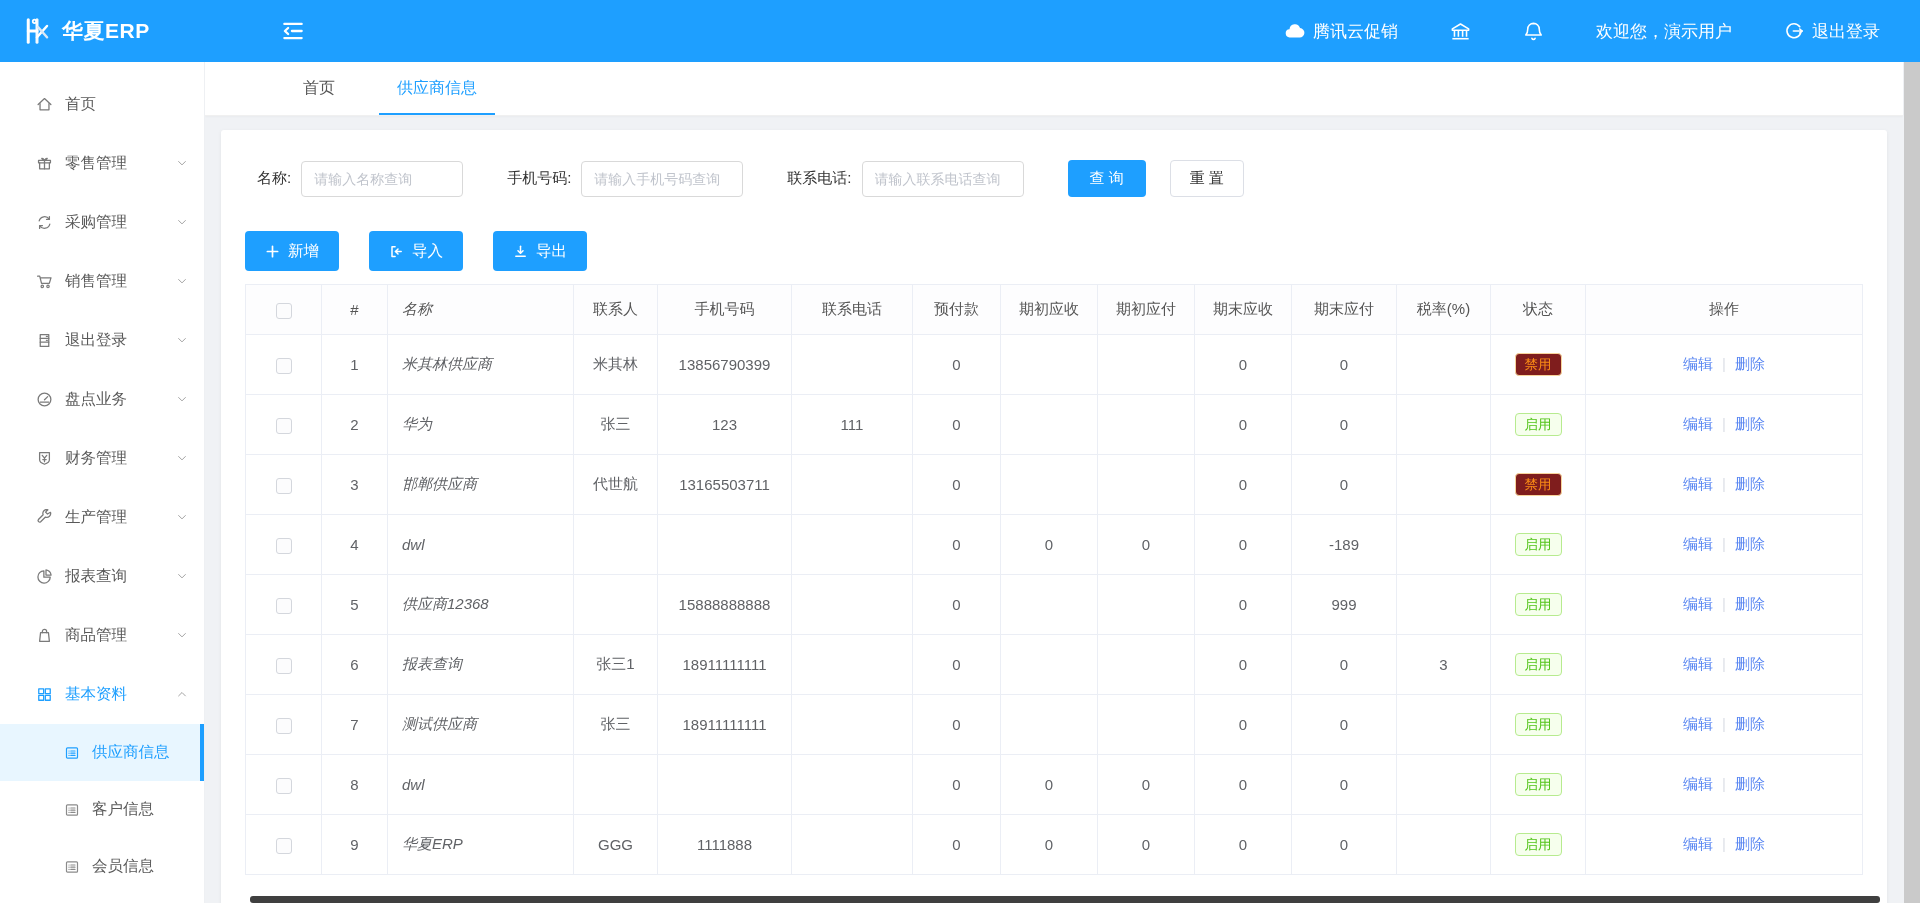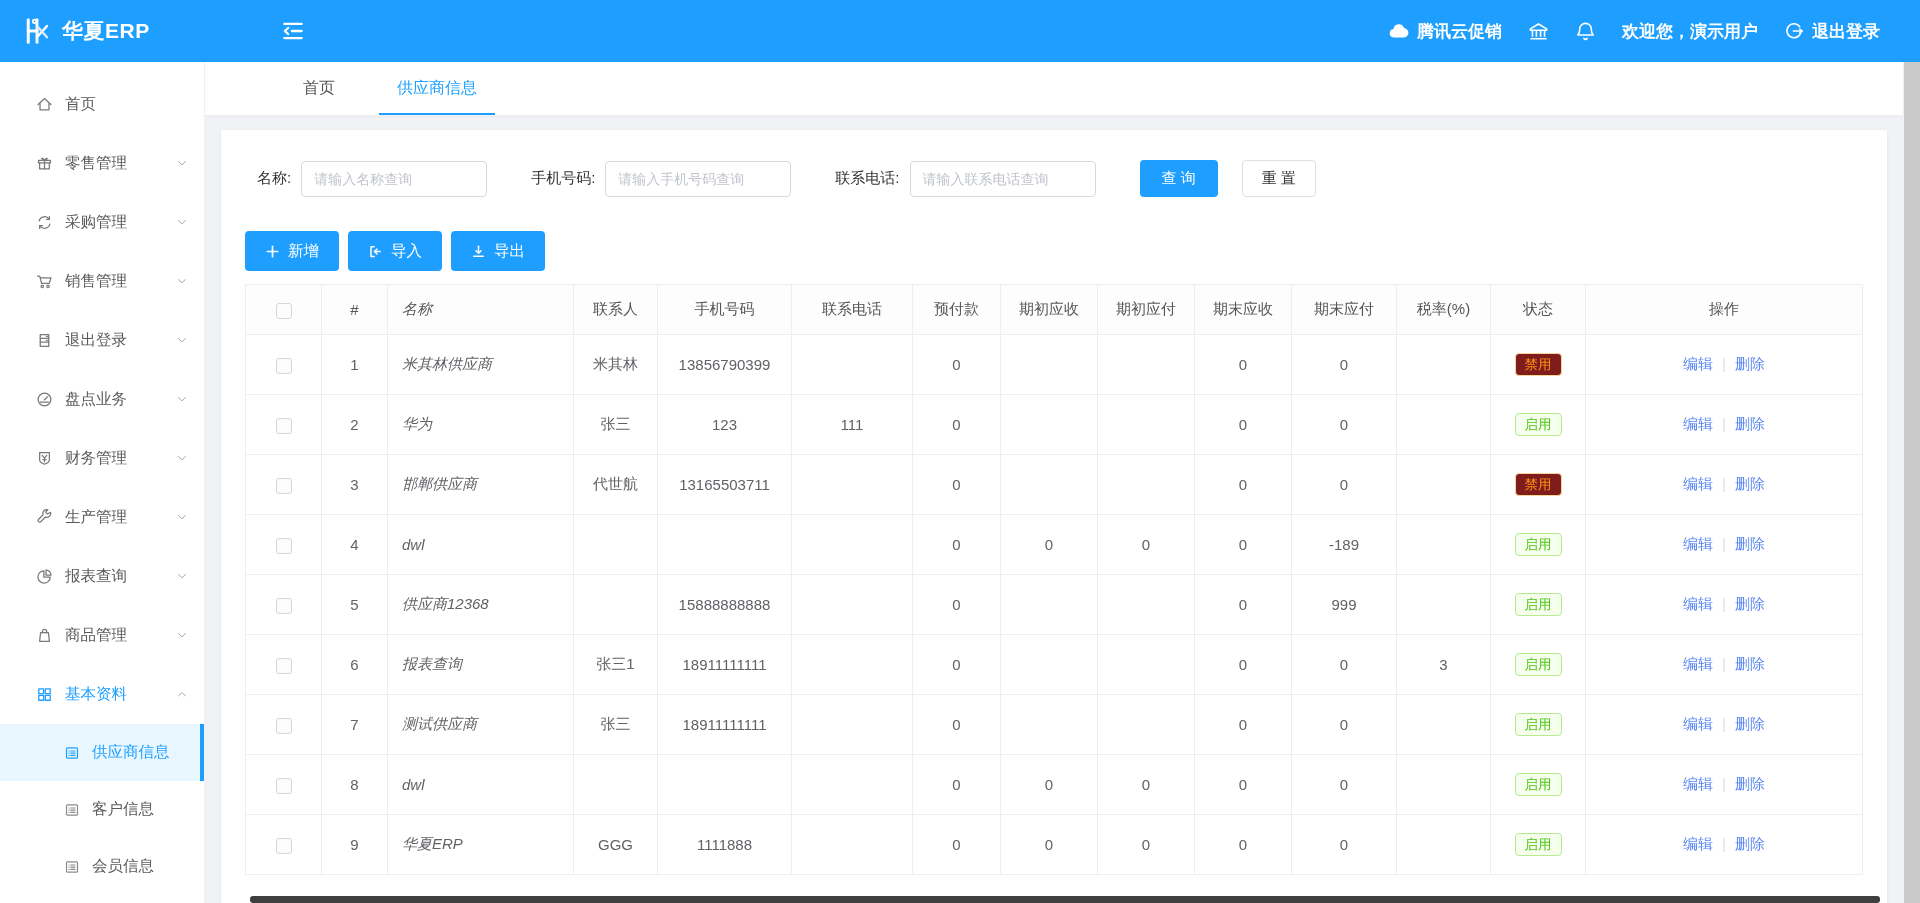--- a/index.html
+++ b/index.html
@@ -10,21 +10,21 @@
   html,body{width:1920px; height:903px; overflow:hidden;}
   body{font-family:"Liberation Sans","DejaVu Sans",sans-serif; background:#f0f2f5; position:relative;}
 
   
   .topbar{position:absolute; top:0; left:0; width:1920px; height:62px; background:var(--accent);
           display:flex; align-items:center; color:#fff; z-index:30;}
   .brand{width:205px; display:flex; align-items:center; gap:10px; padding-left:22px;}
   .brand svg{display:block;}
   .brand-name{font-size:21px; font-weight:bold; letter-spacing:.5px;}
   .collapse-btn{margin-left:75px; cursor:pointer; display:flex; align-items:center;}
-  .top-right{margin-left:auto; display:flex; align-items:center; gap:26px; padding-right:40px; font-size:17px;font-weight:bold;}
+  .top-right{margin-left:auto; display:flex; align-items:center; gap:52px; padding-right:40px; font-size:17px;}
   .top-item{display:flex; align-items:center; gap:8px; cursor:pointer; white-space:nowrap;}
 
   
   .sidebar{position:absolute; top:62px; left:0; width:205px; height:841px; background:#fff;
            border-right:1px solid #eef0f3; padding-top:13px; z-index:20; overflow:hidden;}
   .side-item{height:59px; display:flex; align-items:center; padding:0 16px 0 36px; color:var(--txt);
              font-size:15.5px; cursor:pointer; position:relative;}
   .side-item .mi{width:17px; height:17px; margin-right:12px; color:#7a7a7a; flex:0 0 auto;}
   .side-item.parent-active{color:var(--accent);}
   .side-item.parent-active .mi{color:var(--accent);}
@@ -43,30 +43,30 @@
        border-bottom:2px solid transparent;}
   .tab.active{color:var(--accent); border-bottom-color:var(--accent);}
 
   .panel{margin:14px 16px 0 16px; background:#fff; border-radius:3px;
          box-shadow:0 1px 4px rgba(0,0,0,.06); padding:30px 24px 0 24px; height:800px; overflow:hidden;}
 
   
   .filters{display:flex; align-items:center; margin-left:12px;}
   .f-group{display:flex; align-items:center; margin-right:44px;}
   .f-label{font-size:15px; color:#333; margin-right:10px; white-space:nowrap;}
-  .f-input{width:186px; height:36px; border:1px solid #d9d9d9; border-radius:4px; padding:0 12px;
+  .f-input{width:162px; height:36px; border:1px solid #d9d9d9; border-radius:4px; padding:0 12px;
            font-size:14px; color:#333; outline:none; font-family:inherit;}
   .f-input::placeholder{color:#c0c4cc;}
   .btn{height:37px; border-radius:4px; border:1px solid transparent; font-size:15px; cursor:pointer;
        font-family:inherit; display:inline-flex; align-items:center; justify-content:center;}
   .btn-primary{background:var(--accent); color:#fff; padding:0 21px;}
   .btn-plain{background:#fff; color:#333; border-color:#dcdfe6; padding:0 19px; margin-left:24px;}
 
   
-  .toolbar{margin-top:34px; display:flex; gap:9px;}
+  .toolbar{margin-top:34px; display:flex; gap:30px;}
   .btn-tool{background:var(--accent); color:#fff; height:40px; padding:0 19px; gap:8px; font-size:15.5px;}
   .btn-tool svg{display:block;}
 
   
   .tbl-wrap{margin-top:13px;}
   table{width:100%; border-collapse:collapse; table-layout:fixed;}
   th,td{border:1px solid var(--border); font-weight:normal; font-size:15px; color:var(--cell);
         text-align:center; overflow:hidden; white-space:nowrap;}
   thead th{height:50px; background:#fdfdfe; color:#555;}
   tbody td{height:60px; background:#fff;}

